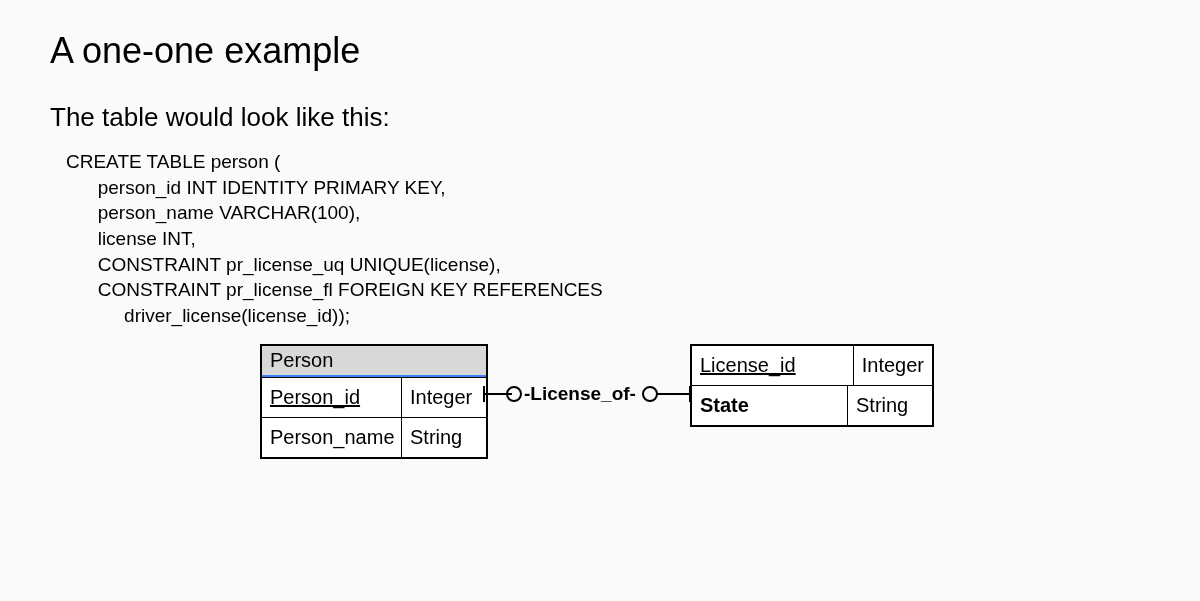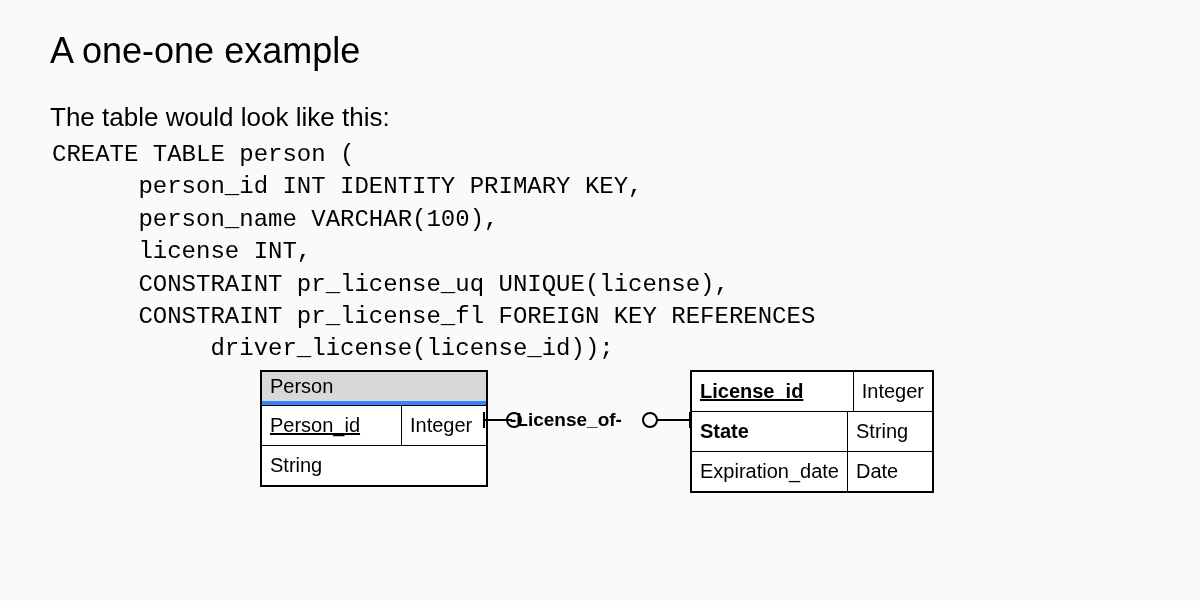--- a/index.html
+++ b/index.html
@@ -12,40 +12,40 @@
     .title {
       font-size: 36px;
       font-weight: normal;
       margin: 10px 0 30px 0;
     }
     .subtitle {
       font-size: 26px;
       margin: 16px 0 6px 0;
     }
     .sql {
-      font-family: Liberation Mono, monospace;
-      font-size: 24px;
+      font-family: Liberation Sans, sans-serif;
+      font-size: 19px;
       line-height: 1.35;
       white-space: pre;
-      margin: 2px;
+      margin: 16px;
     }
     .diagram-area {
       position: relative;
       margin-top: 4px;
       height: 160px;
     }
     .entity {
       position: absolute;
       border: 2px solid #000;
       background: #fff;
       font-size: 20px;
     }
     .entity-header {
       background: #d8d8d8;
-      border-bottom: 4px solid #3b82f6;
+      border-bottom: 2px solid #3b82f6;
       padding: 3px 8px;
       font-weight: normal;
     }
     .entity-row {
       display: flex;
       border-top: 1px solid #000;
     }
     .entity-row:first-of-type {
       border-top: none;
     }
@@ -84,46 +84,43 @@
 
 <div class="diagram-area">
 
   <div class="entity" style="left:210px; top:0px; width:224px;">
     <div class="entity-header">Person</div>
     <div class="entity-row">
       <div class="entity-cell col-a key">Person_id</div>
       <div class="entity-cell col-b">Integer</div>
     </div>
     <div class="entity-row">
+      <div class="entity-cell col-a">Person_name</div>
       <div class="entity-cell col-b">String</div>
     </div>
   </div>
 
   <svg class="rel-svg" style="left:434px; top:40px;" width="40" height="20">
     <line x1="0" y1="10" x2="28" y2="10" stroke="#000" stroke-width="2"></line>
     <line x1="0" y1="2" x2="0" y2="18" stroke="#000" stroke-width="2"></line>
     <circle cx="30" cy="10" r="7" fill="none" stroke="#000" stroke-width="2"></circle>
   </svg>
 
-  <div class="rel-label" style="left:460px; top:39px;text-align:center;">-License_of-</div>
+  <div class="rel-label" style="left:474px; top:39px;text-align:center;">-License_of-</div>
 
   <svg class="rel-svg" style="left:592px; top:40px;" width="48" height="20">
     <circle cx="8" cy="10" r="7" fill="none" stroke="#000" stroke-width="2"></circle>
     <line x1="15" y1="10" x2="48" y2="10" stroke="#000" stroke-width="2"></line>
     <line x1="48" y1="2" x2="48" y2="18" stroke="#000" stroke-width="2"></line>
   </svg>
 
   <div class="entity" style="left:640px; top:0px; width:240px;">
     <div class="entity-row">
-      <div class="entity-cell key" style="width:177px;border-right:1px solid #000;font-weight:bold;">License_id</div>
+      <div class="entity-cell key" style="width:177px;border-right:1px solid #000;">License_id</div>
       <div class="entity-cell" style="width:80px;">Integer</div>
     </div>
     <div class="entity-row">
       <div class="entity-cell" style="width:156px;border-right:1px solid #000;font-weight:bold;">State</div>
       <div class="entity-cell" style="width:80px;">String</div>
     </div>
-    <div class="entity-row">
-      <div class="entity-cell" style="width:156px;border-right:1px solid #000;">Expiration_date</div>
-      <div class="entity-cell" style="width:80px;">Date</div>
-    </div>
   </div>
 
 </div>
 
 </body></html>

